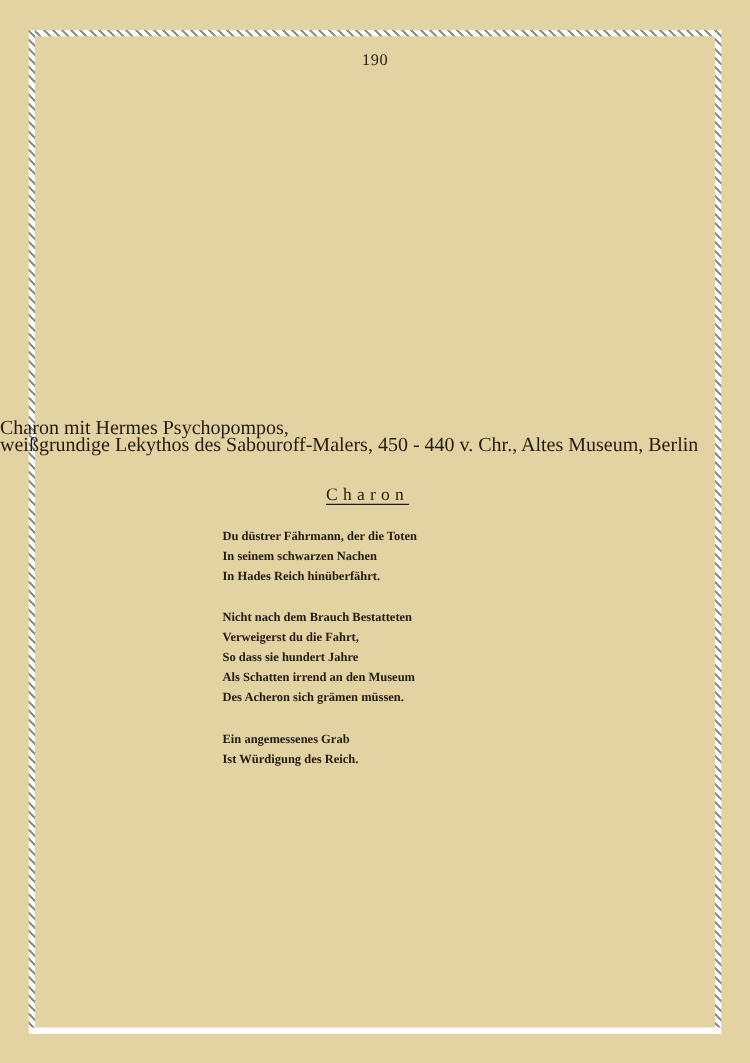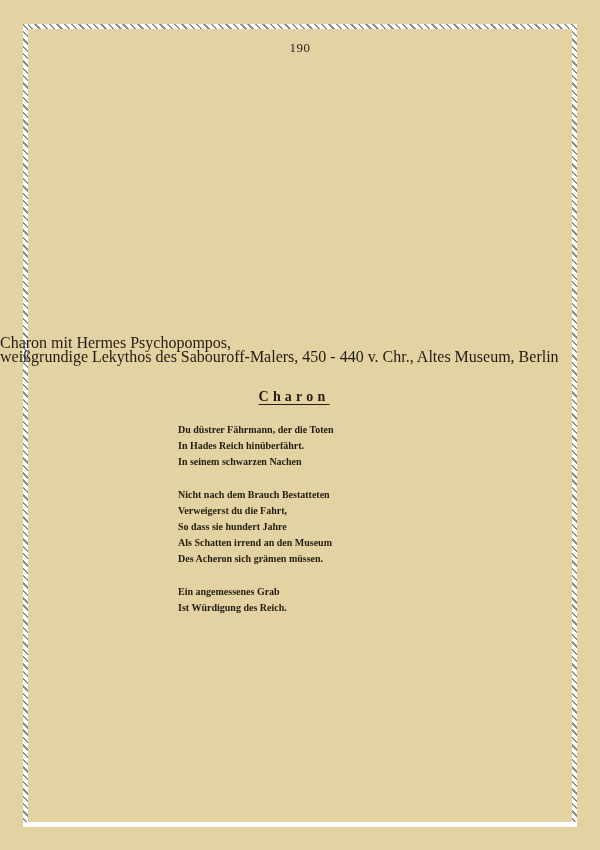--- a/index.html
+++ b/index.html
@@ -55,21 +55,21 @@
     font-size: 16px;
     line-height: 13.5px;
   }
   .poem-title {
     position: absolute;
     top: 389px;
     left: 178px;
     width: 232px;
     text-align: center;
     font-size: 14px;
-    font-weight: bold;
+    font-weight: normal;
     letter-spacing: 0.3em;
     text-decoration: underline;
     text-decoration-thickness: 1.4px;
     text-underline-offset: 3px;
   }
   .poem-body {
     position: absolute;
     top: 422px;
     left: 178px;
     font-size: 10px;
@@ -94,22 +94,22 @@
   <div class="caption">
     <div>Charon mit Hermes Psychopompos,</div>
     <div>weißgrundige Lekythos des Sabouroff-Malers, 450 - 440 v. Chr., Altes Museum, Berlin</div>
   </div>
 
   <div class="poem-title">Charon</div>
 
   <div class="poem-body">
       <div class="stanza">
         <div class="poem-line">Du düstrer Fährmann, der die Toten</div>
+        <div class="poem-line">In seinem schwarzen Nachen</div>
         <div class="poem-line">In Hades Reich hinüberfährt.</div>
-        <div class="poem-line">In seinem schwarzen Nachen</div>
       </div>
       <div class="stanza">
         <div class="poem-line">Nicht nach dem Brauch Bestatteten</div>
         <div class="poem-line">Verweigerst du die Fahrt,</div>
         <div class="poem-line">So dass sie hundert Jahre</div>
         <div class="poem-line">Als Schatten irrend an den Museum</div>
         <div class="poem-line">Des Acheron sich grämen müssen.</div>
       </div>
       <div class="stanza">
         <div class="poem-line">Ein angemessenes Grab</div>

